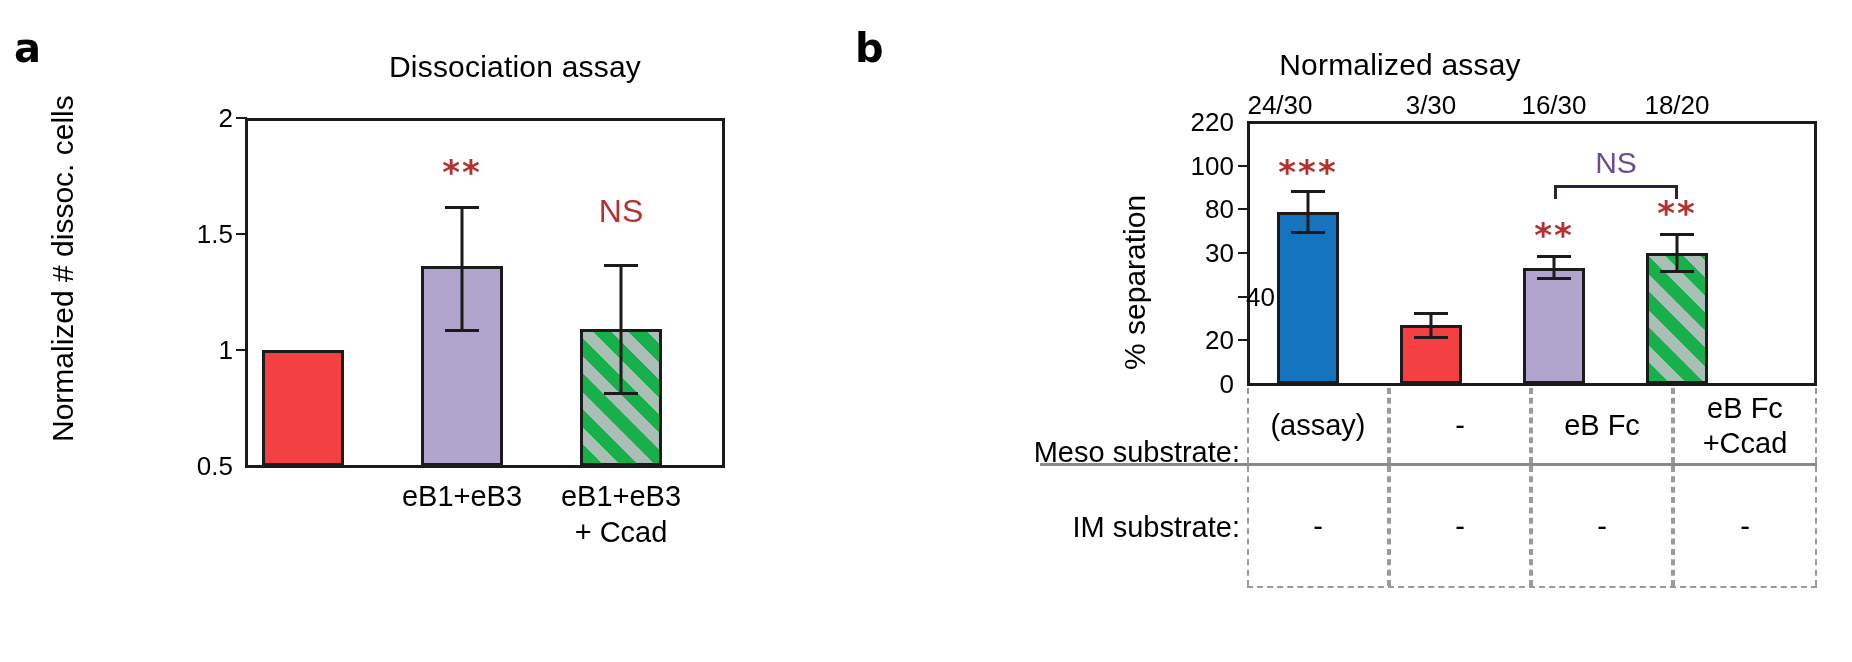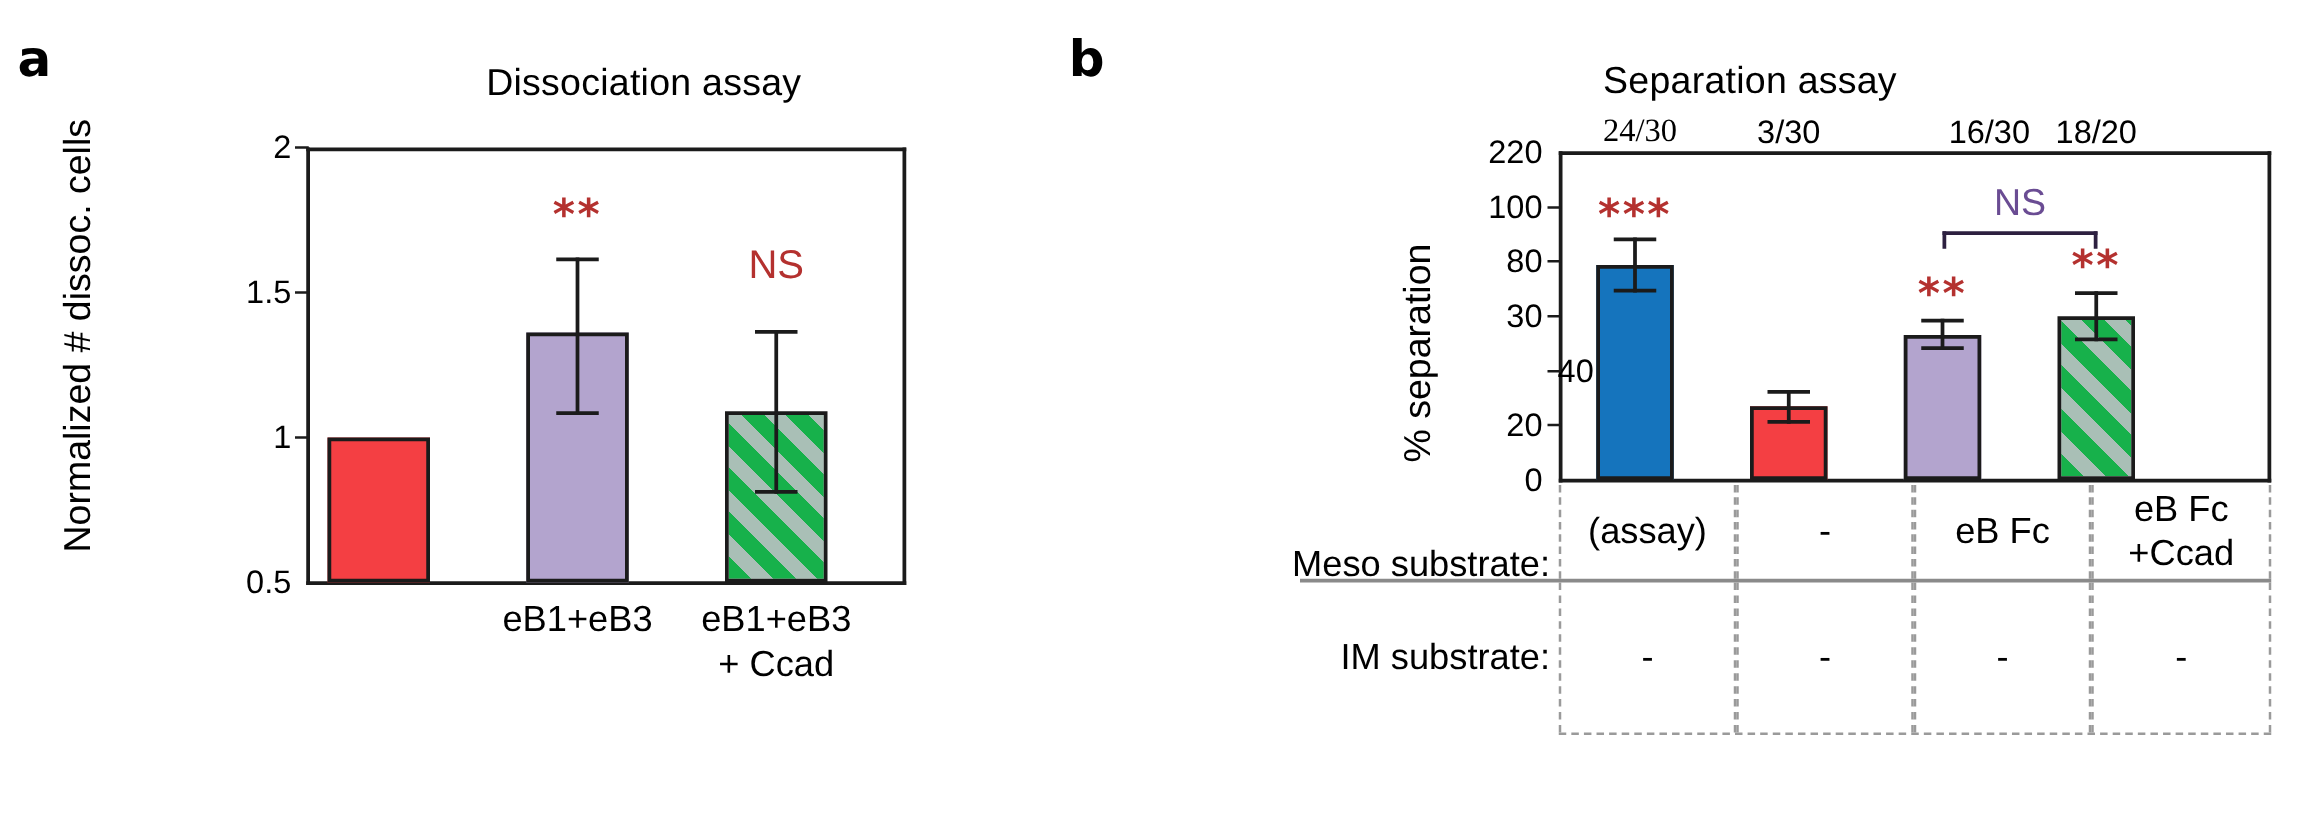--- a/index.html
+++ b/index.html
@@ -148,27 +148,27 @@
       <div class="cap bot"></div>
   </div>
   <div class="sig ns" style="left:621px;top:195px;">NS</div>
 
   <div class="xcat" style="left:462px;top:478px;width:230px;">eB1+eB3</div>
   <div class="xcat" style="left:621px;top:478px;width:230px;">eB1+eB3
 + Ccad</div>
 
   <div class="panel-letter" id="letter-b">b</div>
 
-  <div class="chart-title" style="left:1180px;top:48px;width:440px;">Separation assay</div>
+  <div class="chart-title" style="left:1180px;top:48px;width:440px;">Normalized assay</div>
 
   <div class="ylabel" style="left:1118px;top:370px;">% separation</div>
 
-  <div class="count" style="left:1312px;top:90px;width:140px;font-family:Liberation Serif, serif;">24/30</div>
+  <div class="count" style="left:1280px;top:90px;width:140px;">24/30</div>
   <div class="count" style="left:1431px;top:90px;width:140px;">3/30</div>
-  <div class="count" style="left:1554px;top:90px;width:140px;text-align:right;">16/30</div>
+  <div class="count" style="left:1554px;top:90px;width:140px;">16/30</div>
   <div class="count" style="left:1677px;top:90px;width:140px;">18/20</div>
 
   <div class="axis-line" style="left:1247px;top:121px;width:3px;height:265px;"></div>
   <div class="axis-line" style="left:1247px;top:121px;width:570px;height:3px;"></div>
   <div class="axis-line" style="left:1814px;top:121px;width:3px;height:265px;"></div>
   <div class="axis-line" style="left:1247px;top:383px;width:570px;height:3px;"></div>
 
   <div class="ytick" style="left:1158px;top:122px;width:76px;">220</div>
   <div class="ytick" style="left:1158px;top:166px;width:76px;">100</div>
   <div class="tickmark" style="left:1238px;top:165px;"></div>

